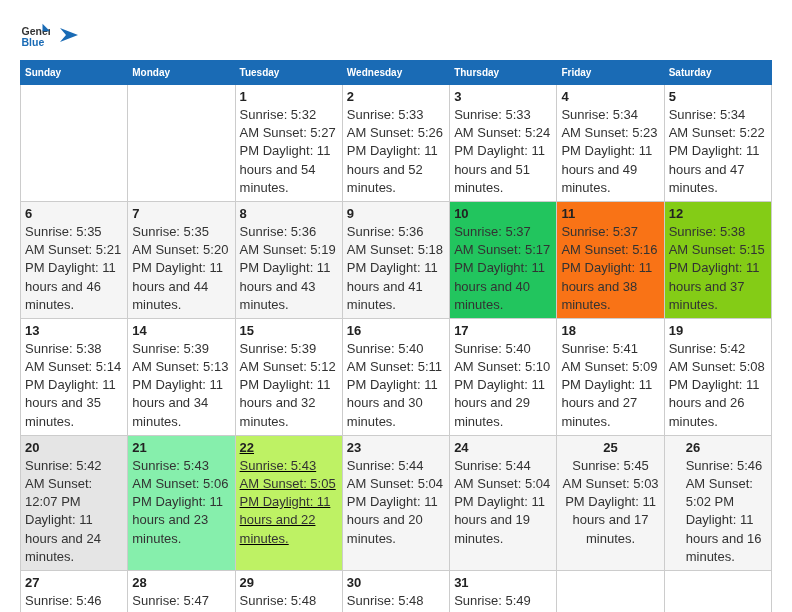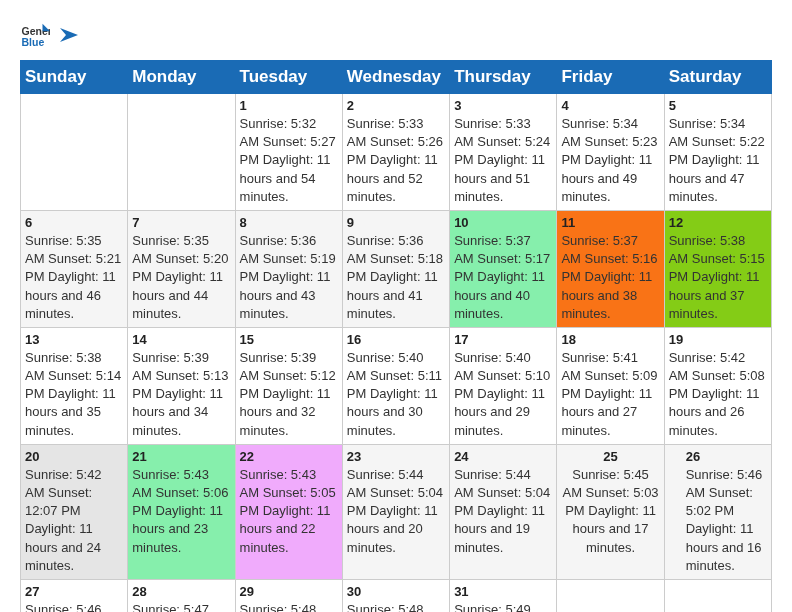--- a/index.html
+++ b/index.html
@@ -40,21 +40,21 @@
     .calendar {
       width: 100%;
       border-collapse: collapse;
       font-size: 11px;
     }
     .calendar th {
       background: #1a6bb5;
       color: #fff;
       padding: 6px 4px;
       text-align: left;
-      font-size: 17px;
+      font-size: 10px;
       font-weight: bold;
       border: 1px solid #1a6bb5;
     }
     .calendar td {
       border: 1px solid #ccc;
       vertical-align: top;
       padding: 4px;
       width: calc(100% / 7);
       min-height: 80px;
       background: #fff;
@@ -167,21 +167,21 @@
           <div class="day-info">Sunrise: 5:36 AM
 Sunset: 5:19 PM
 Daylight: 11 hours and 43 minutes.</div>
         </td>
         <td style="background: rgb(245, 245, 245);">
           <span class="day-number">9</span>
           <div class="day-info">Sunrise: 5:36 AM
 Sunset: 5:18 PM
 Daylight: 11 hours and 41 minutes.</div>
         </td>
-        <td style="background: #86efac; margin-left: 38px;">
+        <td style="background: #22c55e; margin-left: 38px;">
           <span class="day-number">10</span>
           <div class="day-info">Sunrise: 5:37 AM
 Sunset: 5:17 PM
 Daylight: 11 hours and 40 minutes.</div>
         </td>
         <td style="background: #f97316;">
           <span class="day-number">11</span>
           <div class="day-info">Sunrise: 5:37 AM
 Sunset: 5:16 PM
 Daylight: 11 hours and 38 minutes.</div>
@@ -243,21 +243,21 @@
           <div class="day-info">Sunrise: 5:42 AM
 Sunset: 12:07 PM
 Daylight: 11 hours and 24 minutes.</div>
         </td>
         <td style="background: #86efac;">
           <span class="day-number">21</span>
           <div class="day-info">Sunrise: 5:43 AM
 Sunset: 5:06 PM
 Daylight: 11 hours and 23 minutes.</div>
         </td>
-        <td style="background: #f0abfc;">
+        <td style="background: #bef264; text-decoration: underline;">
           <span class="day-number">22</span>
           <div class="day-info">Sunrise: 5:43 AM
 Sunset: 5:05 PM
 Daylight: 11 hours and 22 minutes.</div>
         </td>
         <td style="background: rgb(245, 245, 245);">
           <span class="day-number">23</span>
           <div class="day-info">Sunrise: 5:44 AM
 Sunset: 5:04 PM
 Daylight: 11 hours and 20 minutes.</div>

